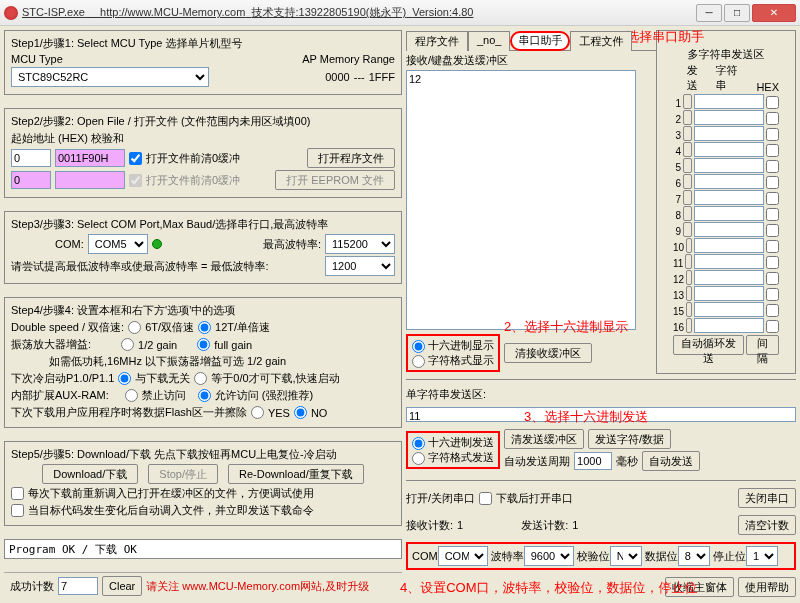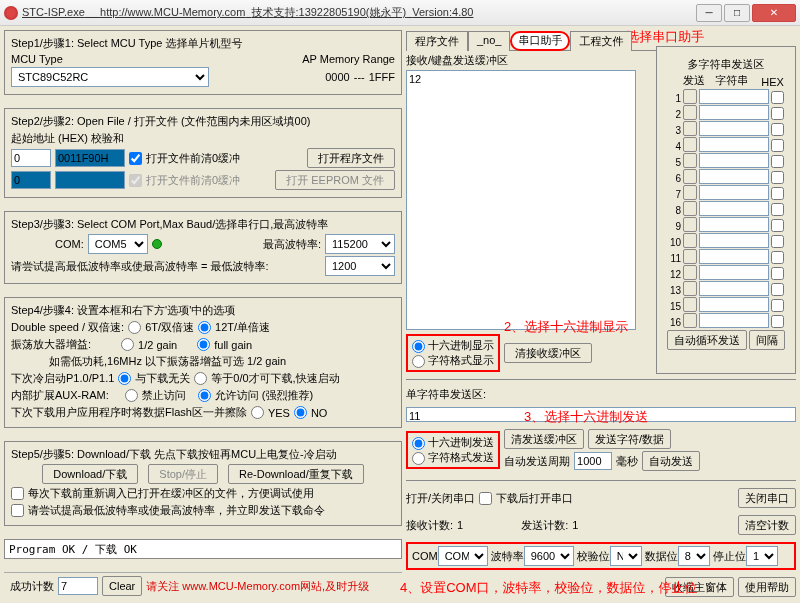--- a/index.html
+++ b/index.html
@@ -9,36 +9,36 @@
 .titlebar .title { flex: 1; font-size: 11px; color: #333; text-decoration: underline; }
 .titlebar .btn { width: 26px; height: 18px; margin-left: 2px; border: 1px solid #aaa; border-radius: 2px; display: flex; align-items: center; justify-content: center; font-size: 10px; background: #eee; }
 .titlebar .close { background: #d9534f; color: #fff; border-color: #c44; width: 44px; }
 .window-body { display: flex; padding: 4px; gap: 4px; height: 577px; }
 .left-col { width: 398px; display: flex; flex-direction: column; gap: 13px; }
 .right-col { flex: 1; display: flex; flex-direction: column; gap: 3px; }
 fieldset { border: 1px solid #888; padding: 3px 6px 5px 6px; background: transparent; }
 .row { display: flex; align-items: center; gap: 4px; margin: 2px 0; }
 .lbl { white-space: nowrap; }
 input[type=text] { height: 18px; padding: 0 2px; border: 1px solid #7f9db9; background: #fff; }
-input[type=text].ro { background: #0369a1; }
+input[type=text].ro { background: #f0abfc; }
 select { height: 20px; border: 1px solid #7f9db9; background: #fff; padding: 0 2px; }
 button { height: 20px; padding: 0 6px; border: 1px solid #888; background: #ece9d8; border-radius: 2px; cursor: pointer; font-size: 11px; }
 button.wide { padding: 0 10px; }
 input[type=checkbox], input[type=radio] { vertical-align: middle; }
 .gray { color: #888; }
 .green-dot { width: 10px; height: 10px; background: #2a2; border-radius: 50%; display: inline-block; border: 1px solid #070; }
 .tabs { display: flex; border-bottom: 1px solid #888; gap: 0; }
 .tab { padding: 2px 8px; border: 1px solid #888; border-bottom: none; background: #ece9d8; position: relative; top: 1px; cursor: pointer; }
 .tab.active { background: #fff; font-weight: normal; }
 .red-oval { border: 2px solid #f00; border-radius: 12px; padding: 0 6px; }
 .annotation { color: #f00; font-size: 13px; position: absolute; white-space: nowrap; }
 .redbox { border: 2px solid #f00; padding: 2px 4px; display: inline-block; }
 textarea { border: 1px solid #7f9db9; background: #fff; font-size: 11px; padding: 2px; resize: none; }
 .logbox { background: #fff; border: 1px solid #888; height: 64px; padding: 2px 4px; font-family: monospace; font-size: 11px; white-space: pre; overflow: hidden; }
-.multi-send { width: 140px; border: 1px solid #888; padding: 10px; margin-top: 16px; }
+.multi-send { width: 140px; border: 1px solid #888; padding: 16px; }
 .ms-row { display: flex; align-items: flex-end; gap: 2px; margin: 1px 0; }
 .ms-row input[type=text] { width: 70px; height: 15px; }
 .ms-row .num { width: 14px; text-align: right; font-size: 10px; }
 .footer { display: flex; align-items: center; gap: 4px; padding: 3px 6px; border-top: 1px solid #aaa; }
 .right-upper { display: flex; }
 .rx-area { flex: 1; }
 .sep-line { height: 1px; background: #888; margin: 2px 0; }
 </style>
 </head>
 <body>
@@ -179,21 +179,21 @@
         <button class="wide">Download/下载</button>
         <button class="wide gray" disabled="">Stop/停止</button>
         <button class="wide">Re-Download/重复下载</button>
       </div>
       <div class="row">
         <input type="checkbox" style="">
         <span>每次下载前重新调入已打开在缓冲区的文件，方便调试使用</span>
       </div>
       <div class="row">
         <input type="checkbox" style="">
-        <span>请尝试提高最低波特率或使最高波特率，并立即发送下载命令</span>
+        <span>当目标代码发生变化后自动调入文件，并立即发送下载命令</span>
       </div>
     </fieldset>
 
     <div class="logbox">Program OK / 下载 OK
 Verify OK / 校验 OK
 erase times/擦除时间 : 00:01
 program times/下载时间 : 00:01
 Encrypt OK/ 已加密</div>
 
     <div class="footer">

